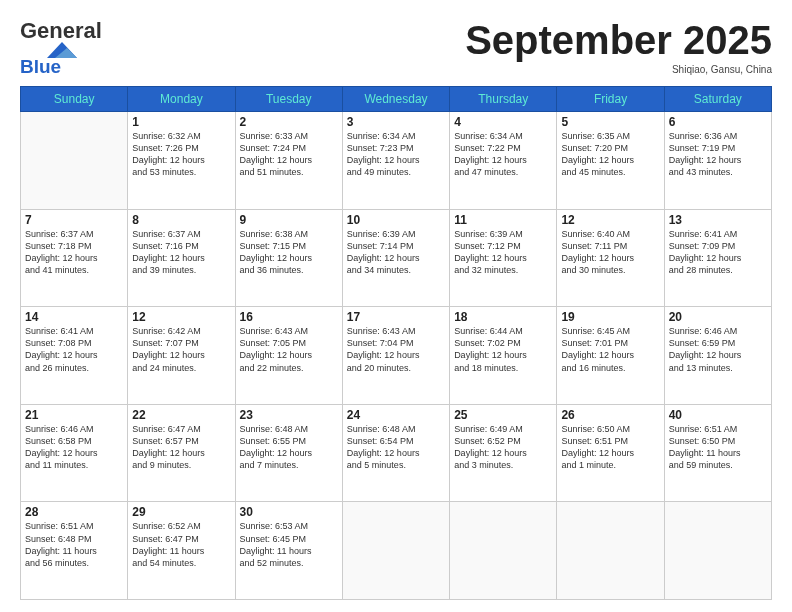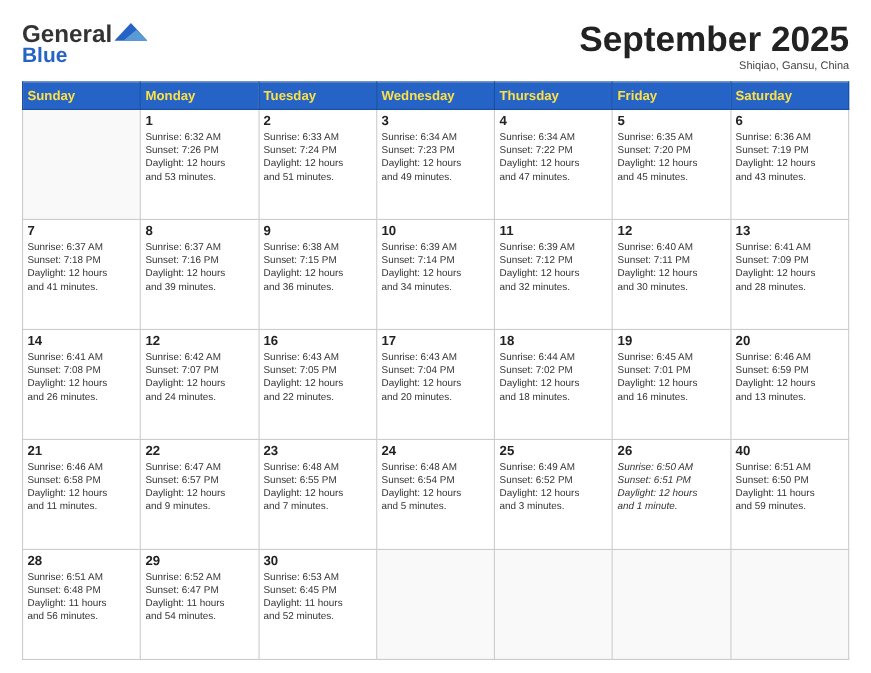--- a/index.html
+++ b/index.html
@@ -24,49 +24,50 @@
       margin-bottom: 8px;
     }
     .logo {
       display: flex;
       flex-direction: column;
       align-items: flex-start;
     }
     .logo-row {
       display: flex;
       align-items: center;
+      flex-direction: column;
     }
     .title-block {
       text-align: right;
     }
     .month-title {
-      font-size: 32px;
+      font-size: 40px;
       font-weight: bold;
       color: #222;
       line-height: 1.1;
     }
     .location {
       font-size: 10px;
       color: #444;
       margin-top: 2px;
     }
     .calendar {
       flex: 1;
       border: 1px solid #ccc;
       border-collapse: collapse;
       width: 100%;
       table-layout: fixed;
     }
     .calendar th {
       background: #2563c7;
-      color: #fde047;
+      color: #5eead4;
       font-size: 12px;
-      font-weight: bold;
+      font-weight: normal;
       padding: 5px 4px;
-      text-align: left;
+      text-align: center;
       border: 1px solid #1a4fa0;
     }
     .calendar td {
       vertical-align: top;
       border: 1px solid #ccc;
       padding: 3px 4px;
       font-size: 9.5px;
       color: #222;
       height: 88px;
     }
@@ -298,21 +299,21 @@
           </td>
           <td>
             <span class="day-num">25</span>
             <div class="cell-info" style="white-space: pre-line;">Sunrise: 6:49 AM
 Sunset: 6:52 PM
 Daylight: 12 hours
 and 3 minutes.</div>
           </td>
           <td>
             <span class="day-num">26</span>
-            <div class="cell-info" style="white-space: pre-line; font-style: italic;">Sunrise: 6:50 AM
+            <div class="cell-info" style="white-space: pre-line;">Sunrise: 6:50 AM
 Sunset: 6:51 PM
 Daylight: 12 hours
 and 1 minute.</div>
           </td>
           <td>
             <span class="day-num">40</span>
             <div class="cell-info" style="white-space: pre-line;">Sunrise: 6:51 AM
 Sunset: 6:50 PM
 Daylight: 11 hours
 and 59 minutes.</div>

